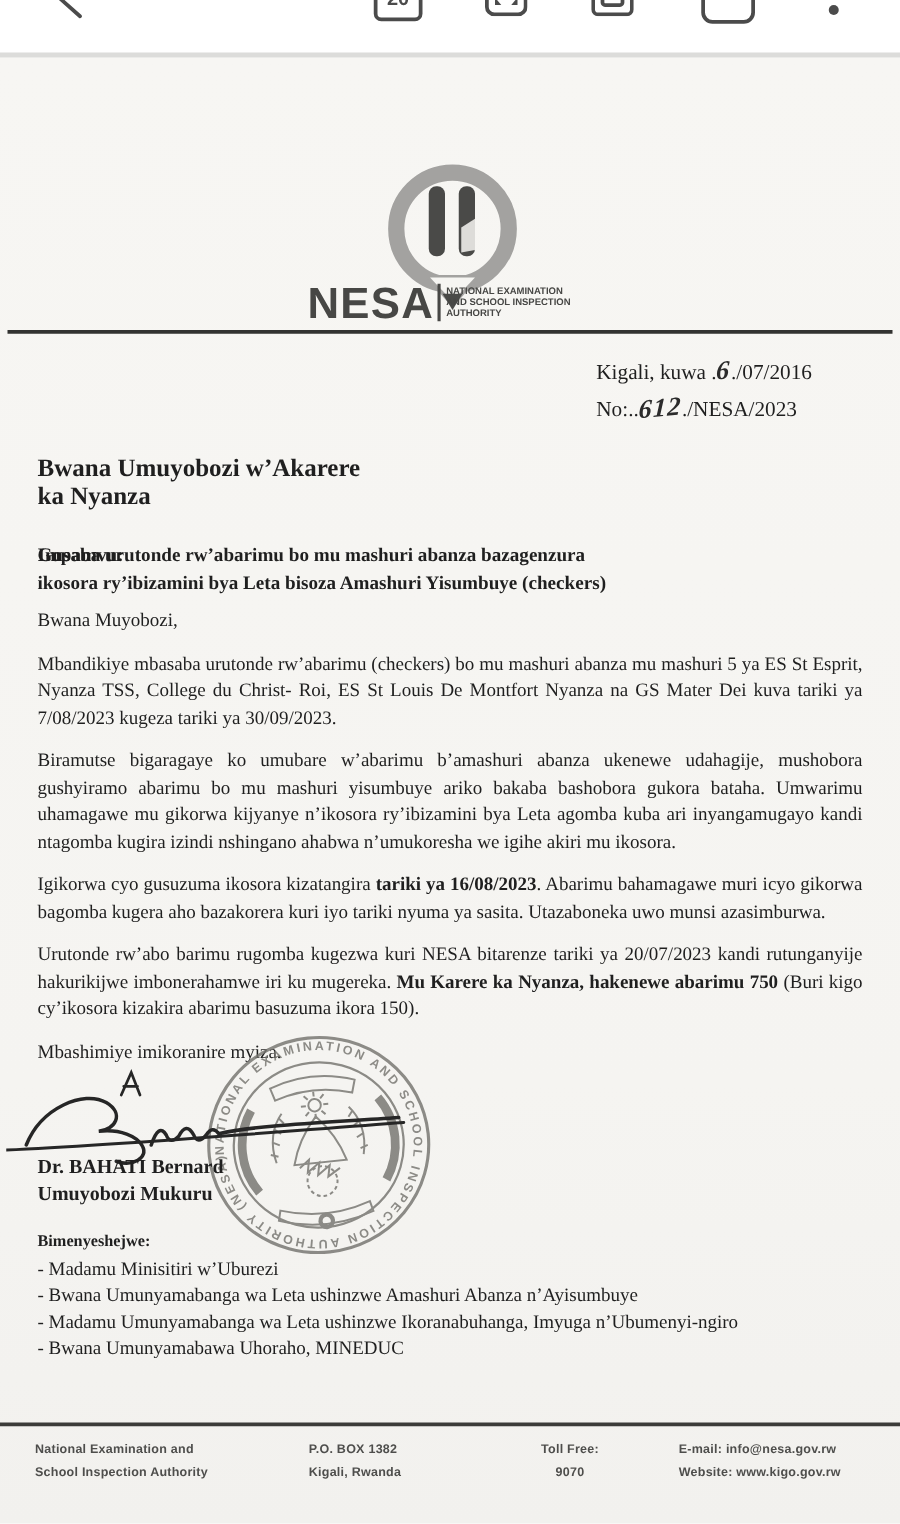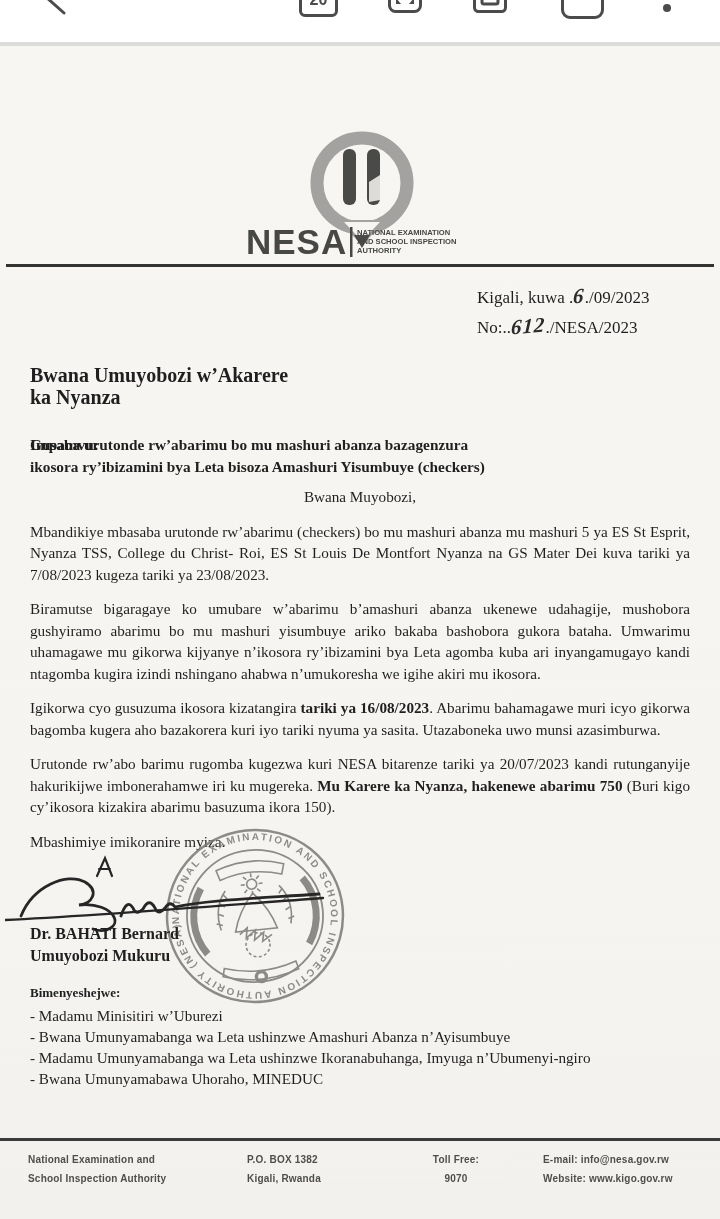--- a/index.html
+++ b/index.html
@@ -26,21 +26,21 @@
   .handwritten{display:inline-block;font-style:italic;font-size:21px;font-weight:bold;
                transform:rotate(-5deg) skewX(-8deg);color:#2b2b2b;letter-spacing:1px;}
   
   .recipient{position:absolute;left:30px;top:318px;font-size:20px;font-weight:bold;line-height:22px;}
   .subject{position:absolute;left:30px;top:388px;font-size:15.3px;font-weight:bold;line-height:22px;}
   .subject-label{position:absolute;left:0;top:0;}
   .subject-lines{}
   
   .bodytext{position:absolute;left:30px;top:440px;width:660px;font-size:15.2px;line-height:21.5px;text-align:justify;}
   .bodytext p{margin:0 0 13px 0;}
-  .salutation{text-align:center;}
+  .salutation{text-align:left;}
   .closing{text-align:left;}
   
   .stamp{position:absolute;left:163px;top:781px;width:184px;height:178px;transform:rotate(-6deg);opacity:.82;}
   .sig{position:absolute;left:5px;top:806px;width:320px;height:92px;}
   .signer{position:absolute;left:30px;top:877px;font-size:16px;font-weight:bold;line-height:22px;}
   
   .cc{position:absolute;left:30px;top:936px;font-size:15.2px;line-height:21px;}
   .cc-label{font-weight:bold;font-size:13px;margin-bottom:2px;}
   
   .footer-rule{position:absolute;left:0;top:1092px;width:720px;height:3px;background:#3b3b39;}
@@ -92,40 +92,40 @@
       <text x="6" y="124" font-family="Liberation Sans, sans-serif" font-weight="bold" font-size="35" letter-spacing="1" fill="#474745">NESA</text>
       <rect x="110" y="97" width="2.5" height="30" fill="#474745"></rect>
       <text x="117" y="105" font-family="Liberation Sans, sans-serif" font-weight="bold" font-size="7.6" fill="#474745">NATIONAL EXAMINATION</text>
       <text x="117" y="114" font-family="Liberation Sans, sans-serif" font-weight="bold" font-size="7.6" fill="#474745">AND SCHOOL INSPECTION</text>
       <text x="117" y="123" font-family="Liberation Sans, sans-serif" font-weight="bold" font-size="7.6" fill="#474745">AUTHORITY</text>
     </svg>
 
     <div class="line-rule"></div>
 
     <div class="meta">
-      <div class="row"><span>Kigali, kuwa .</span><span class="handwritten">6</span><span>./09/2023</span></div>
+      <div class="row"><span>Kigali, kuwa .</span><span class="handwritten">6</span><span>./07/2016</span></div>
       <div class="row"><span>No:..</span><span class="handwritten">612</span><span>./NESA/2023</span></div>
     </div>
 
     <div class="recipient">
       <div>Bwana Umuyobozi w’Akarere</div>
       <div>ka Nyanza</div>
     </div>
 
     <div class="subject">
       <span class="subject-label">Impamvu:</span>
       <div class="subject-lines">
         <div>Gusaba urutonde rw’abarimu bo mu mashuri abanza bazagenzura</div>
         <div>ikosora ry’ibizamini bya Leta bisoza Amashuri Yisumbuye (checkers)</div>
       </div>
     </div>
 
     <div class="bodytext">
       <p class="salutation">Bwana Muyobozi,</p>
-      <p>Mbandikiye mbasaba urutonde rw’abarimu (checkers) bo mu mashuri abanza mu mashuri 5 ya ES St Esprit, Nyanza TSS, College du Christ- Roi, ES St Louis De Montfort Nyanza na GS Mater Dei kuva tariki ya 7/08/2023 kugeza tariki ya 23/08/2023.</p>
+      <p>Mbandikiye mbasaba urutonde rw’abarimu (checkers) bo mu mashuri abanza mu mashuri 5 ya ES St Esprit, Nyanza TSS, College du Christ- Roi, ES St Louis De Montfort Nyanza na GS Mater Dei kuva tariki ya 7/08/2023 kugeza tariki ya 30/09/2023.</p>
       <p>Biramutse bigaragaye ko umubare w’abarimu b’amashuri abanza ukenewe udahagije, mushobora gushyiramo abarimu bo mu mashuri yisumbuye ariko bakaba bashobora gukora bataha. Umwarimu uhamagawe mu gikorwa kijyanye n’ikosora ry’ibizamini bya Leta agomba kuba ari inyangamugayo kandi ntagomba kugira izindi nshingano ahabwa n’umukoresha we igihe akiri mu ikosora.</p>
       <p><span>Igikorwa cyo gusuzuma ikosora kizatangira </span><span class="b">tariki ya 16/08/2023</span><span>. Abarimu bahamagawe muri icyo gikorwa bagomba kugera aho bazakorera kuri iyo tariki nyuma ya sasita. Utazaboneka uwo munsi azasimburwa.</span></p>
       <p><span>Urutonde rw’abo barimu rugomba kugezwa kuri NESA bitarenze tariki ya 20/07/2023 kandi rutunganyije hakurikijwe imbonerahamwe iri ku mugereka. </span><span class="b">Mu Karere ka Nyanza, hakenewe abarimu 750</span><span> (Buri kigo cy’ikosora kizakira abarimu basuzuma ikora 150).</span></p>
       <p class="closing">Mbashimiye imikoranire myiza.</p>
     </div>
 
     <svg class="stamp" viewBox="0 0 182 178">
       <defs>
         <path id="ringPath" d="M 15,89 A 76,76 0 1 1 167,89 A 76,76 0 1 1 15,89"></path>
       </defs>

